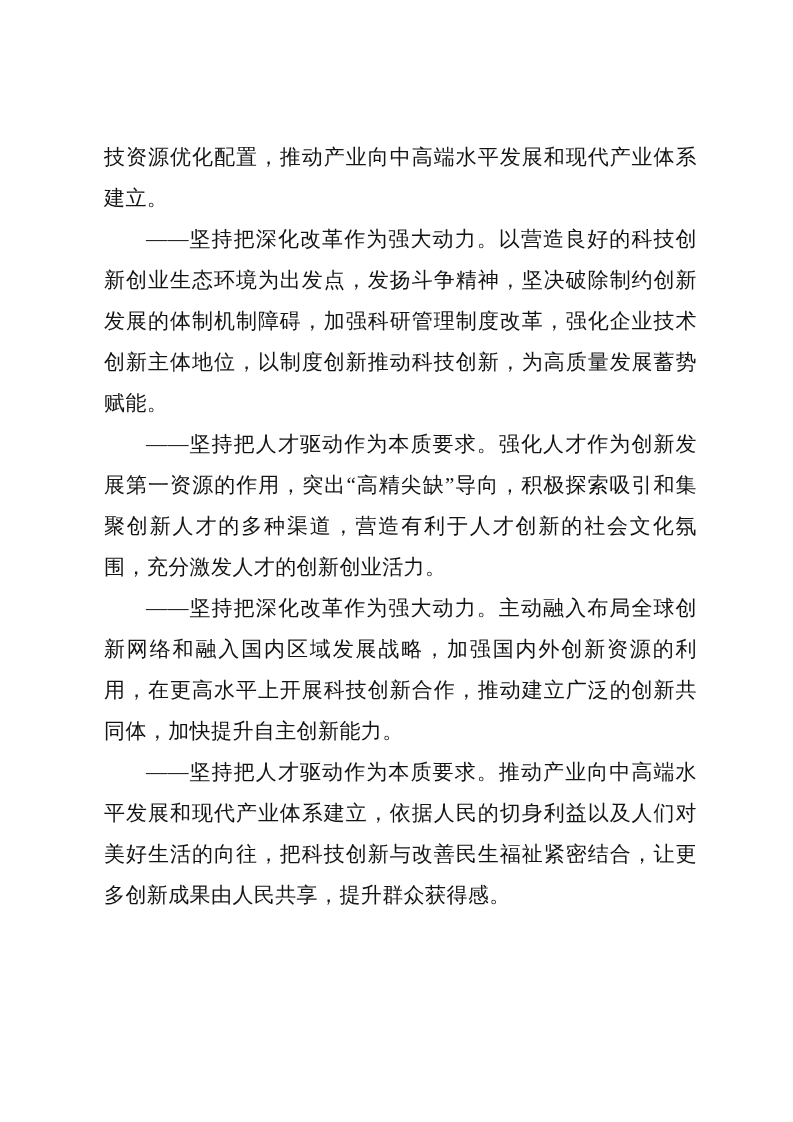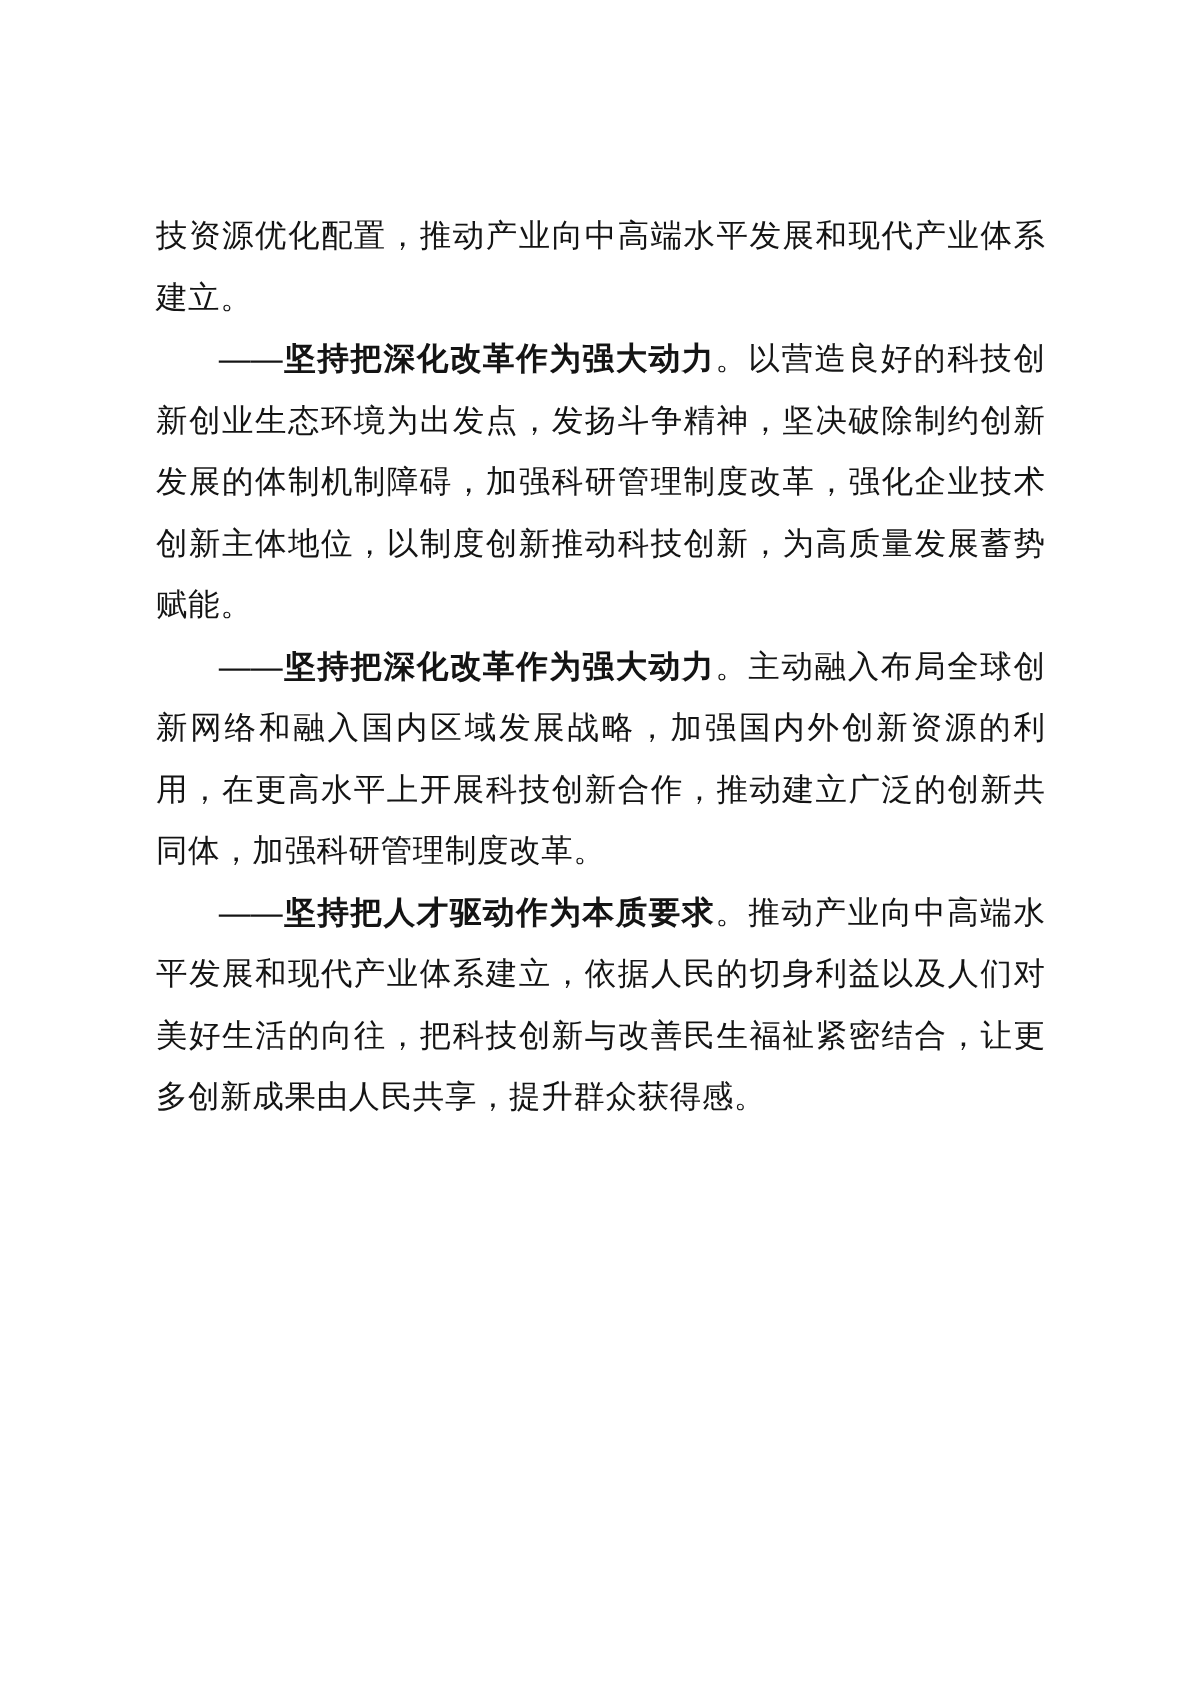--- a/index.html
+++ b/index.html
@@ -26,21 +26,21 @@
     margin: 0;
     font-size: 21px;
     line-height: 41px;
     text-align: justify;
     letter-spacing: 0.4px;
   }
   .indent {
     text-indent: 42px;
   }
   .lead {
-    font-weight: bold;
+    font-weight: normal;
   }
   .section-heading {
     margin: 20px 0 15px 0;
     font-size: 21.5px;
     line-height: 41px;
     font-weight: normal;
     text-align: center;
     letter-spacing: 1px;
   }
   .footer {
@@ -58,22 +58,23 @@
 </head>
 <body>
 
 <div class="page">
   <div class="content">
 
     <p class="body-text">技资源优化配置，推动产业向中高端水平发展和现代产业体系建立。</p>
 
     <p class="body-text indent"><span class="lead">——坚持把深化改革作为强大动力</span><span>。以营造良好的科技创新创业生态环境为出发点，发扬斗争精神，坚决破除制约创新发展的体制机制障碍，加强科研管理制度改革，强化企业技术创新主体地位，以制度创新推动科技创新，为高质量发展蓄势赋能。</span></p>
 
+    <p class="body-text indent"><span class="lead">——坚持把人才驱动作为本质要求</span><span>。强化人才作为创新发展第一资源的作用，突出“高精尖缺”导向，积极探索吸引和集聚创新人才的多种渠道，营造有利于人才创新的社会文化氛围，充分激发人才的创新创业活力。</span></p>
 
-    <p class="body-text indent"><span class="lead">——坚持把深化改革作为强大动力</span><span>。主动融入布局全球创新网络和融入国内区域发展战略，加强国内外创新资源的利用，在更高水平上开展科技创新合作，推动建立广泛的创新共同体，加强科研管理制度改革。</span></p>
+    <p class="body-text indent"><span class="lead">——坚持把深化改革作为强大动力</span><span>。主动融入布局全球创新网络和融入国内区域发展战略，加强国内外创新资源的利用，在更高水平上开展科技创新合作，推动建立广泛的创新共同体，加快提升自主创新能力。</span></p>
 
     <p class="body-text indent"><span class="lead">——坚持把人才驱动作为本质要求</span><span>。推动产业向中高端水平发展和现代产业体系建立，依据人民的切身利益以及人们对美好生活的向往，把科技创新与改善民生福祉紧密结合，让更多创新成果由人民共享，提升群众获得感。</span></p>
 
 
 
   </div>
 
   <div class="footer">
     <span>— 10 —</span>
   </div>

